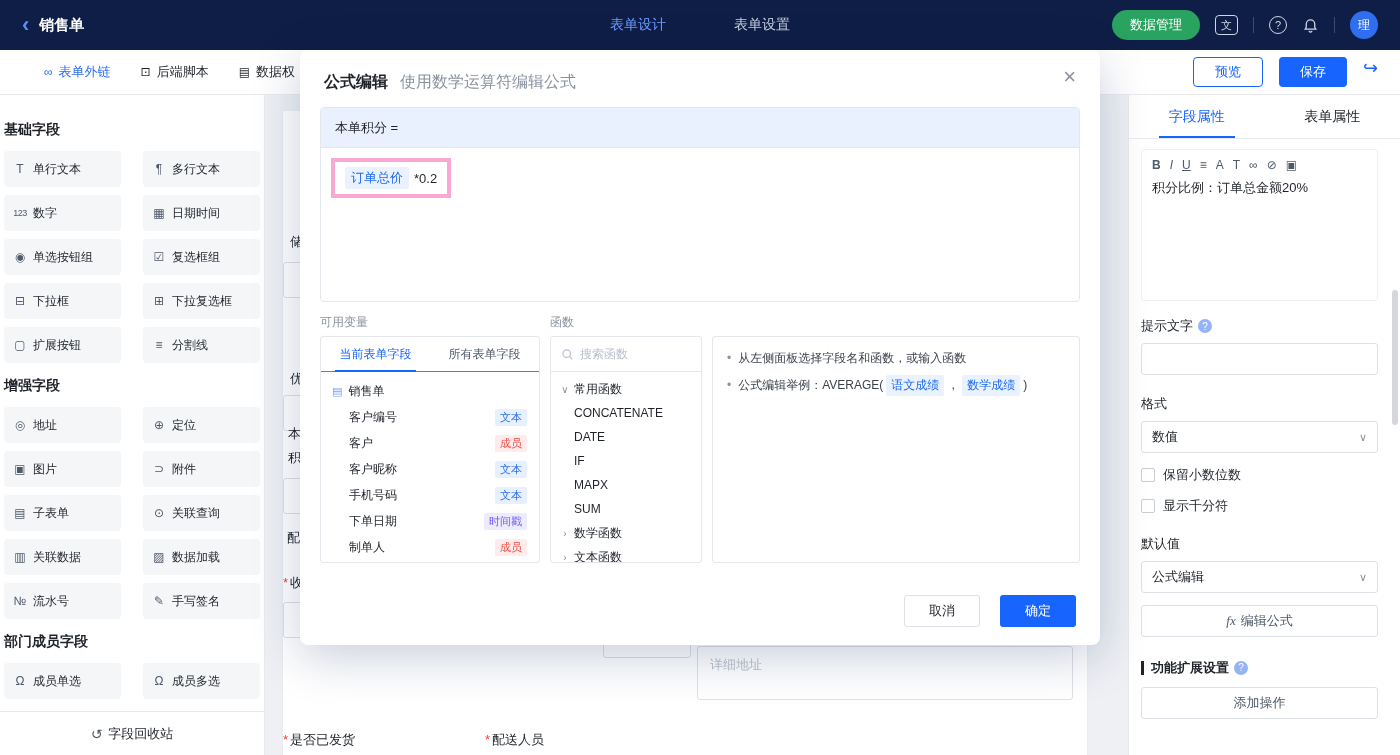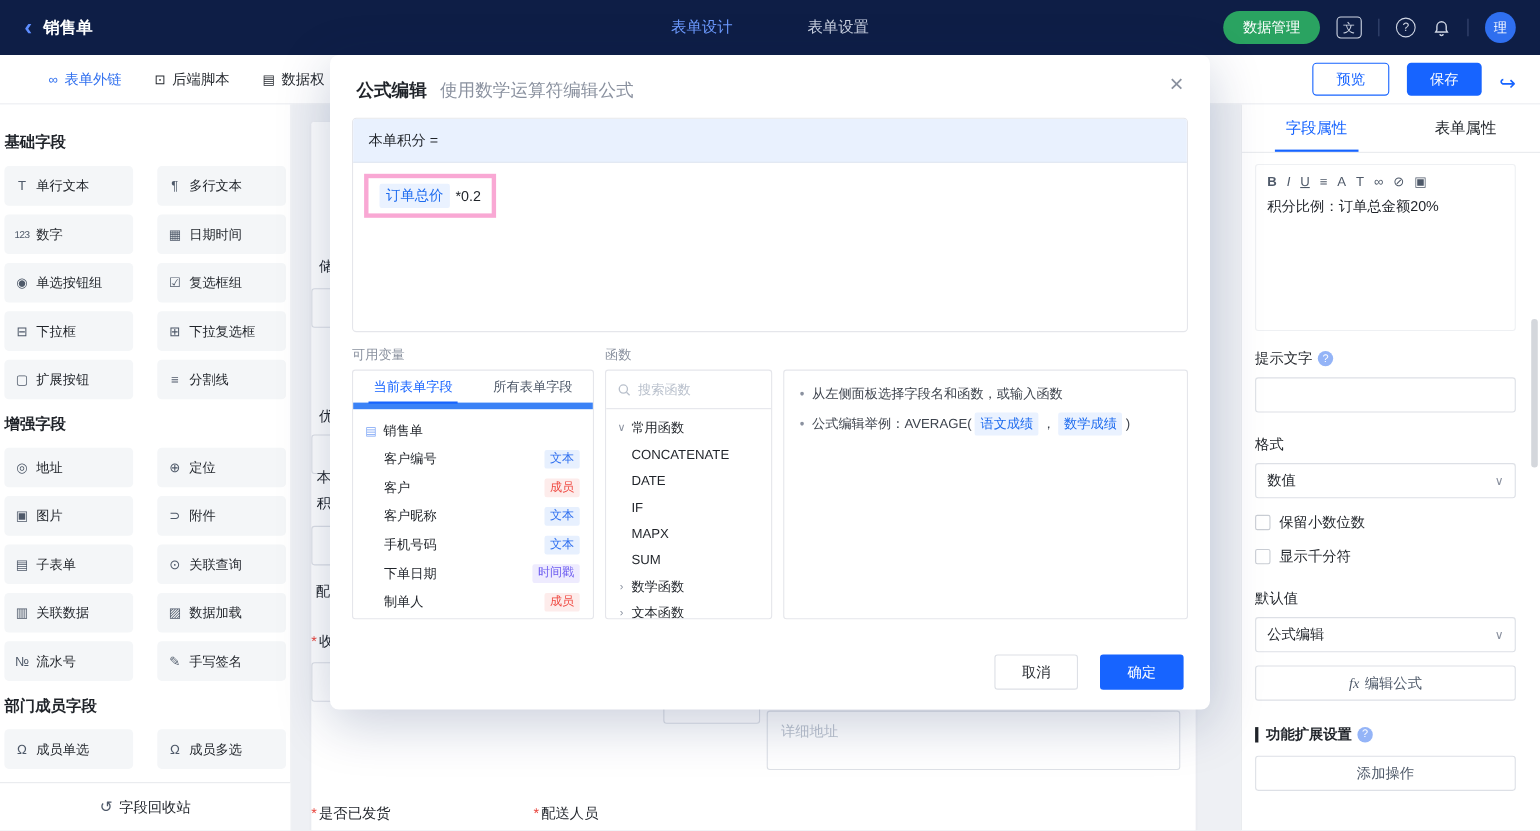--- a/index.html
+++ b/index.html
@@ -21,21 +21,21 @@
 .helpi{width:18px;height:18px;border:1.5px solid #cfd6e4;border-radius:50%;color:#cfd6e4;font-size:11px;display:inline-flex;align-items:center;justify-content:center;cursor:pointer}
 .bell{display:inline-flex;cursor:pointer}
 .avatar{width:28px;height:28px;border-radius:50%;background:#2f6fef;color:#fff;font-size:12px;display:inline-flex;align-items:center;justify-content:center;cursor:pointer}
 
 
 .toolbar{position:absolute;left:0;top:50px;right:0;height:45px;background:#fff;border-bottom:1px solid #e8eaee;display:flex;align-items:center;justify-content:space-between;padding:0 22px 0 44px;z-index:1}
 .tl-left{display:flex;align-items:center;gap:30px}
 .tl-item{display:flex;align-items:center;gap:6px;font-size:13px;color:#1f2329;cursor:pointer;white-space:nowrap}
 .tl-item.blue{color:#2f6fef}
 .tl-icon{font-size:12px}
-.tl-right{display:flex;align-items:flex-end;gap:16px}
+.tl-right{display:flex;align-items:flex-start;gap:16px}
 .btn-outline{height:30px;padding:0 21px;border:1px solid #1764ff;color:#1764ff;background:#fff;border-radius:4px;font-size:13px;cursor:pointer}
 .btn-save{height:30px;padding:0 21px;border:none;background:#1764ff;color:#fff;border-radius:4px;font-size:13px;cursor:pointer}
 .share{color:#1764ff;font-size:18px;cursor:pointer}
 
 
 .sidebar{position:absolute;left:0;top:95px;width:265px;bottom:0;background:#fff;border-right:1px solid #e8eaee;z-index:2}
 .sb-scroll{padding:12px 4px 50px}
 .sb-title{font-size:14px;font-weight:bold;color:#1f2329;margin:14px 0 12px}
 .grid{display:grid;grid-template-columns:1fr 1fr;gap:8px 22px}
 .pill{height:36px;background:#f4f6f8;border-radius:4px;display:flex;align-items:center;padding:0 7px;font-size:12px;color:#1f2329;cursor:grab;white-space:nowrap;overflow:hidden}
@@ -62,21 +62,21 @@
 .f-head{height:40px;background:#e9f1fe;border-bottom:1px solid #e0e6f0;display:flex;align-items:center;padding:0 14px;font-size:13px;color:#1f2329}
 .f-body{padding:10px 10px}
 .f-highlight{display:inline-flex;align-items:center;border:4px solid #f9a8d4;padding:5px 10px}
 .f-chip{color:#1d6bef;background:#eaf2ff;border-radius:2px;padding:2px 6px;font-size:13px;cursor:pointer}
 .f-expr{font-size:13px;color:#1f2329;margin-left:5px}
 .m-panels{display:flex;margin:12px 20px 0;gap:10px}
 .p-col{display:flex;flex-direction:column}
 .col-vars{width:220px}.col-fns{width:152px}.col-help{flex:1}
 .p-label{font-size:12px;color:#8a919f;height:22px}
 .p-box{border:1px solid #e5e6eb;border-radius:3px;height:227px;overflow:hidden;background:#fff}
-.v-tabs{height:35px;border-bottom:6px solid #3b82f6;display:flex}
+.v-tabs{height:35px;border-bottom:1px solid #3b82f6;display:flex}
 .v-tab{flex:1;display:flex;align-items:center;justify-content:center;font-size:12px;color:#4e5969;position:relative;cursor:pointer}
 .v-tab.active{color:#1764ff}
 .v-tab.active::after{content:"";position:absolute;bottom:-1px;left:14px;right:14px;height:2px;background:#1764ff}
 .v-tree{padding:6px 0}
 .v-form{display:flex;align-items:center;gap:6px;padding:0 11px;height:26px;font-size:12px;color:#1f2329;cursor:pointer}
 .v-ficon{color:#7aa3f5;font-size:11px}
 .v-row{display:flex;align-items:center;justify-content:space-between;padding:0 12px 0 28px;height:26px;font-size:12px;color:#1f2329;cursor:pointer}
 .tag{font-size:11px;border-radius:2px;padding:1px 5px;line-height:15px}
 .t-blue{color:#2f6fef;background:#e7f0fe}
 .t-red{color:#ef4840;background:#fdeceb}

